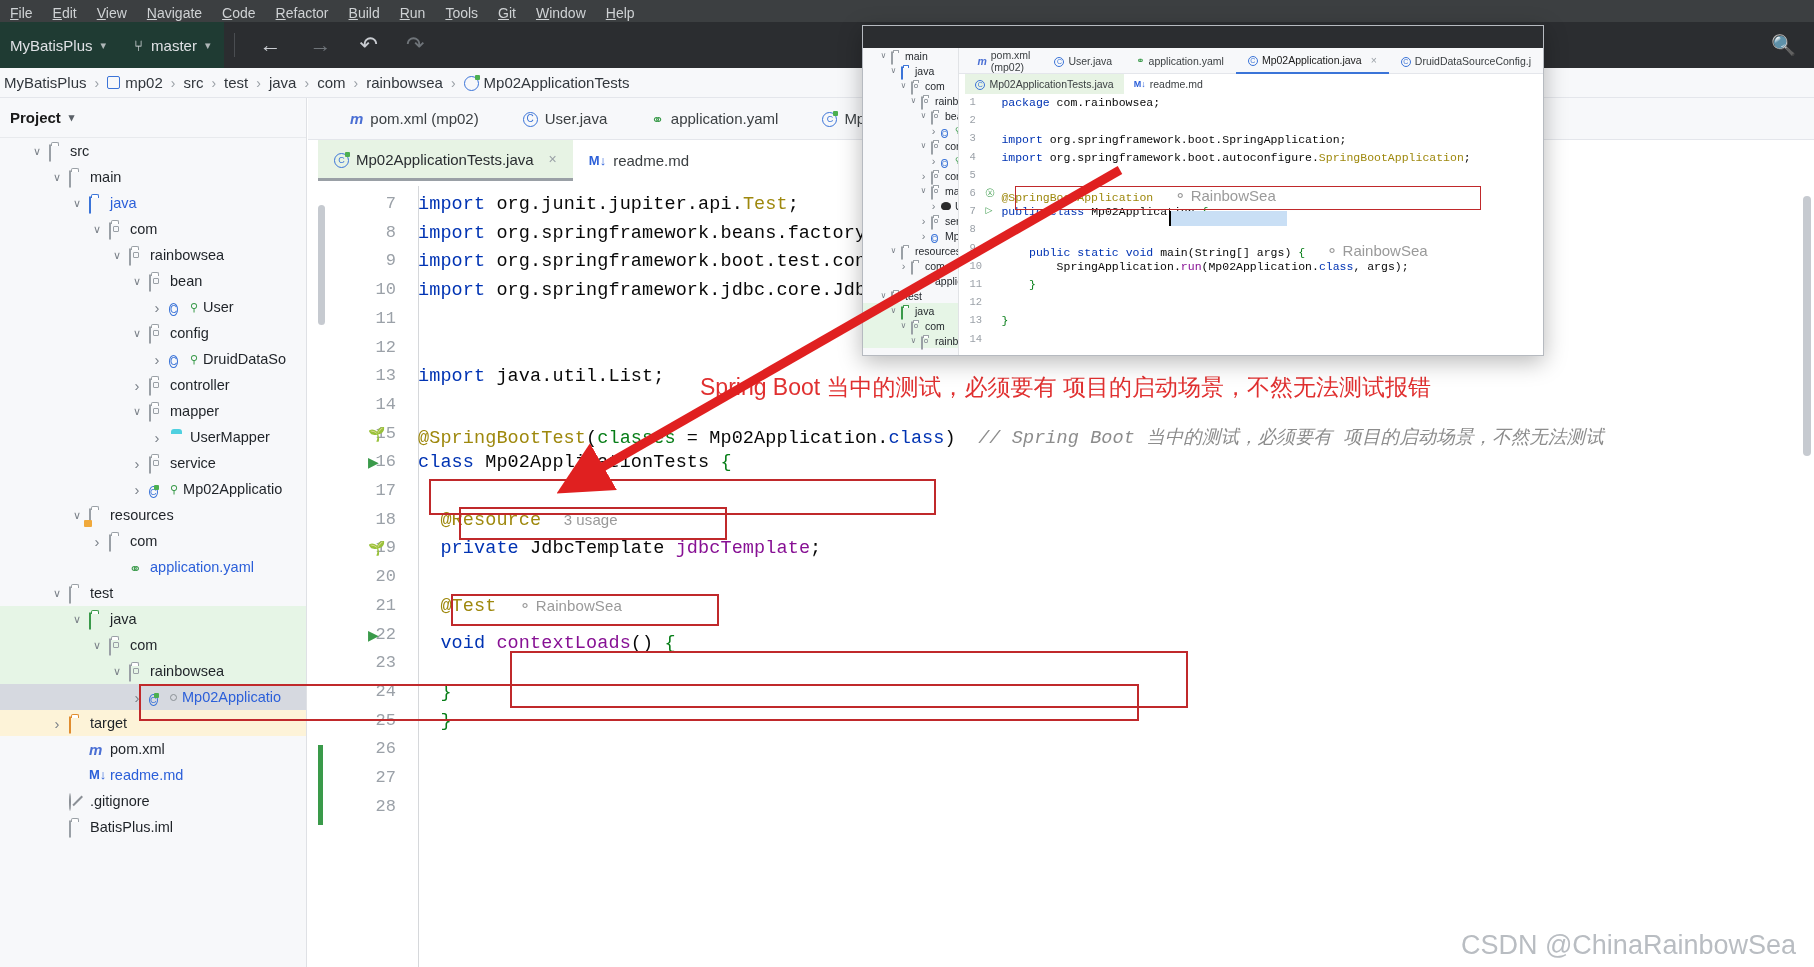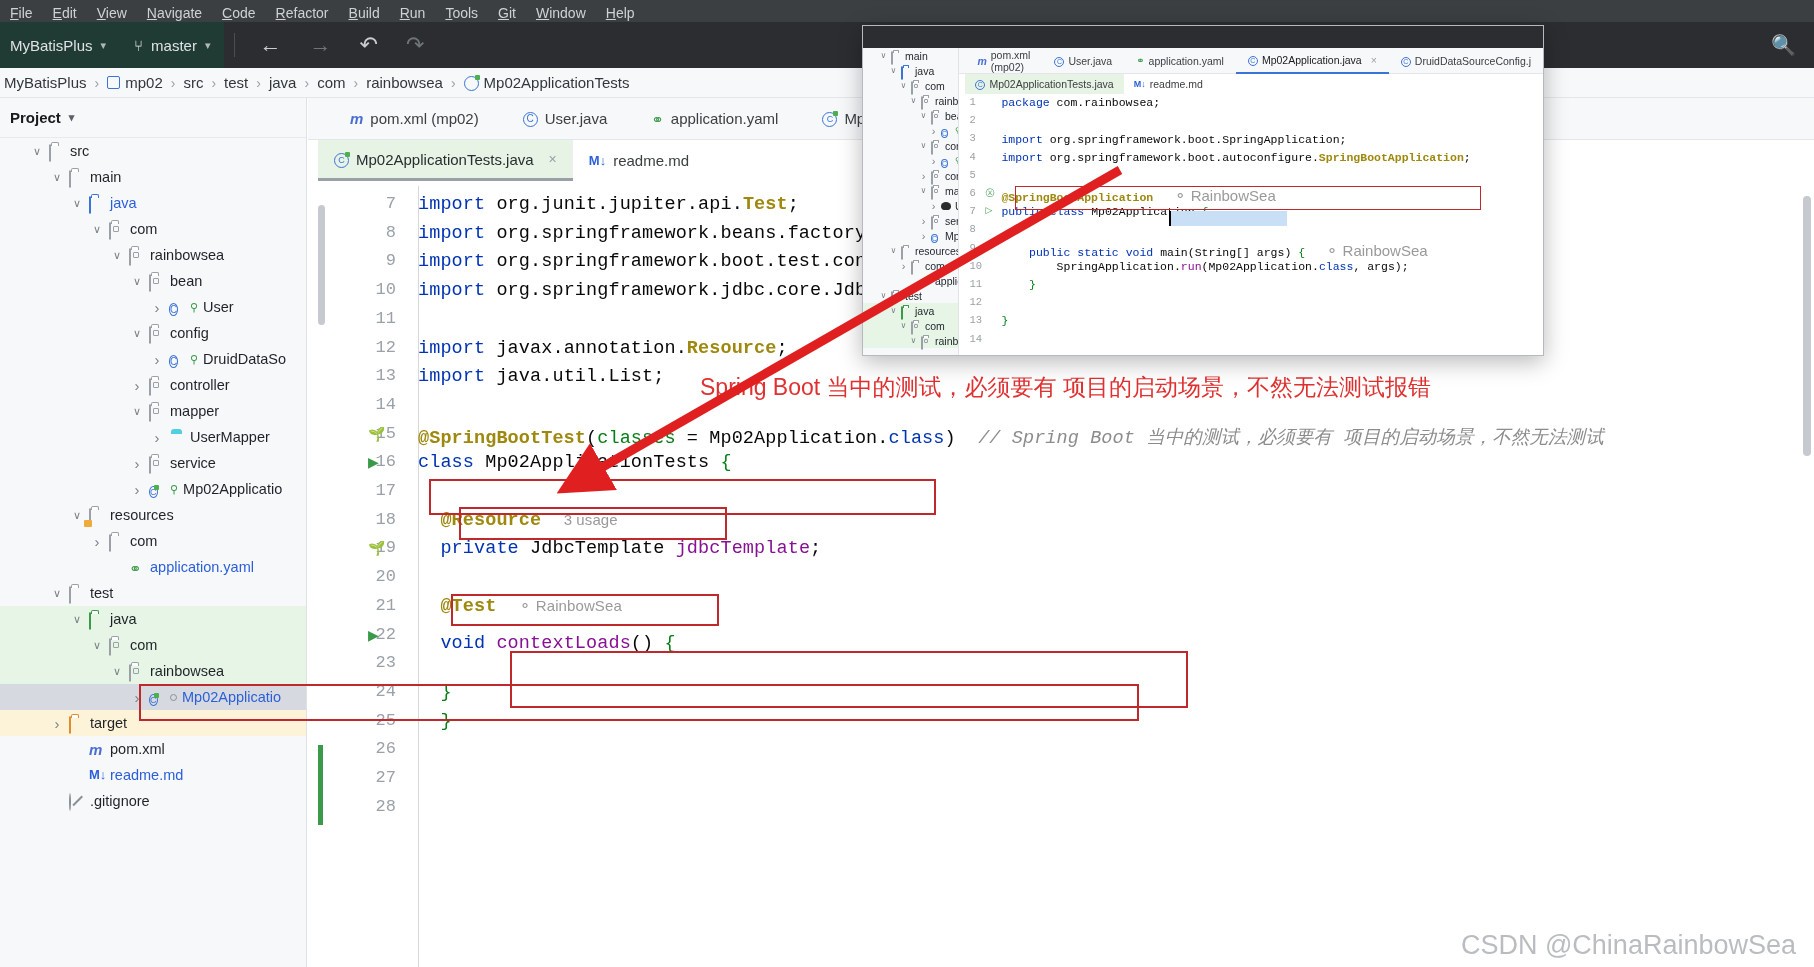--- a/index.html
+++ b/index.html
@@ -120,21 +120,21 @@
   #tabrow2 .x { color:#9aa0a6; font-size:14px; margin-left:8px; }
 
   #code { position:absolute; left:0; top:88px; width:1506px; height:781px; overflow:hidden; }
   .gutter { position:absolute; left:0; top:0; width:110px; height:781px; background:#ffffff; }
   .gline { position:absolute; right:22px; color:#9ba1a8; font-size:17px; font-family:"Liberation Mono",monospace; }
   .gico { position:absolute; left:60px; font-size:14px; }
   .codearea { position:absolute; left:110px; top:0; right:0; height:781px; }
   .cl { position:absolute; left:0; font-size:18.5px; font-family:"Liberation Mono","DejaVu Sans Mono",monospace;
         white-space:pre; color:#080808; letter-spacing:.1px; }
   .kw { color:#0033b3;text-align:center; }
-  .an { color:#9e880d;font-weight:bold; }
+  .an { color:#9e880d; }
   .fld { color:#871094; }
   .brc { color:#067d17; }
   .cmt { color:#8c8c8c; font-style:italic; }
   .hint { color:#9a9a9a; font-size:15px; font-family:"Liberation Sans",sans-serif; font-style:normal; }
   .hl { background:#fff3c4; }
 
   .redbox { position:absolute; border:2px solid #c0292b; pointer-events:none; }
   .redtext {
     position:absolute; color:#e03030; font-size:23px; white-space:nowrap;
     font-family:"Liberation Sans", sans-serif;
@@ -400,20 +400,25 @@
       <div class="node blue" style="padding-left: 70px;">
         <span class="arrow none"></span>
         <span class="ico mdic">M↓</span>
         <span class="lbl">readme.md</span>
       </div>
       <div class="node" style="padding-left: 50px;">
         <span class="arrow none"></span>
         <span class="ico"><span class="gitic"></span></span>
         <span class="lbl">.gitignore</span>
       </div>
+      <div class="node" style="padding-left: 50px;">
+        <span class="arrow none"></span>
+        <span class="ico"><span class="fold"></span></span>
+        <span class="lbl">BatisPlus.iml</span>
+      </div>
     </div>
 </div>
 
 <div id="editor">
   <div id="tabrow1">
       <div class="tab">
         <span class="mic">m</span>
         <span>pom.xml (mp02)</span>
       </div>
       <div class="tab">
@@ -470,21 +475,20 @@
         <div class="gico" style="top: 354.4px; color: rgb(74, 154, 74);">🌱</div>
         <div class="gico" style="top: 440.5px; color: rgb(58, 154, 74);">▶</div>
       </div>
     <div class="vline" style="left:110px;top:0;height:781px"></div>
     <div class="codearea">
         <div class="cl" style="top: 8px;"><span class="kw">import</span> org.junit.jupiter.api.<span class="an">Test</span>;</div>
         <div class="cl" style="top: 36.7px;"><span class="kw">import</span> org.springframework.beans.factory.a</div>
         <div class="cl" style="top: 65.4px;"><span class="kw">import</span> org.springframework.boot.test.conte</div>
         <div class="cl" style="top: 94.1px;"><span class="kw">import</span> org.springframework.jdbc.core.JdbcT</div>
         <div class="cl" style="top: 122.8px;"></div>
-        <div class="cl" style="top: 151.5px;"><span class="kw">import</span> javax.annotation.<span class="an">Resource</span>;</div>
         <div class="cl" style="top: 180.2px;"><span class="kw">import</span> java.util.List;</div>
         <div class="cl" style="top: 208.9px;"></div>
         <div class="cl" style="top: 237.6px;"><span class="an">@SpringBootTest</span>(<span class="brc">classes</span> = Mp02Application.<span class="kw">class</span>)  <span class="cmt">// Spring Boot 当中的测试，必须要有 项目的启动场景，不然无法测试</span></div>
         <div class="cl" style="top: 266.3px;"><span class="kw">class</span> Mp02ApplicationTests <span class="brc">{</span></div>
         <div class="cl" style="top: 295px;"></div>
         <div class="cl" style="top: 323.7px;">  <span class="an">@Resource</span>  <span class="hint">3 usage</span></div>
         <div class="cl" style="top: 352.4px;">  <span class="kw">private</span> JdbcTemplate <span class="fld">jdbcTemplate</span>;</div>
         <div class="cl" style="top: 381.1px;"></div>
         <div class="cl" style="top: 409.8px;">  <span class="an">@Test</span>  <span class="hint">⚬ RainbowSea</span></div>
         <div class="cl" style="top: 447px;">  <span class="kw">void</span> <span class="fld">contextLoads</span>() <span class="brc">{</span></div>

